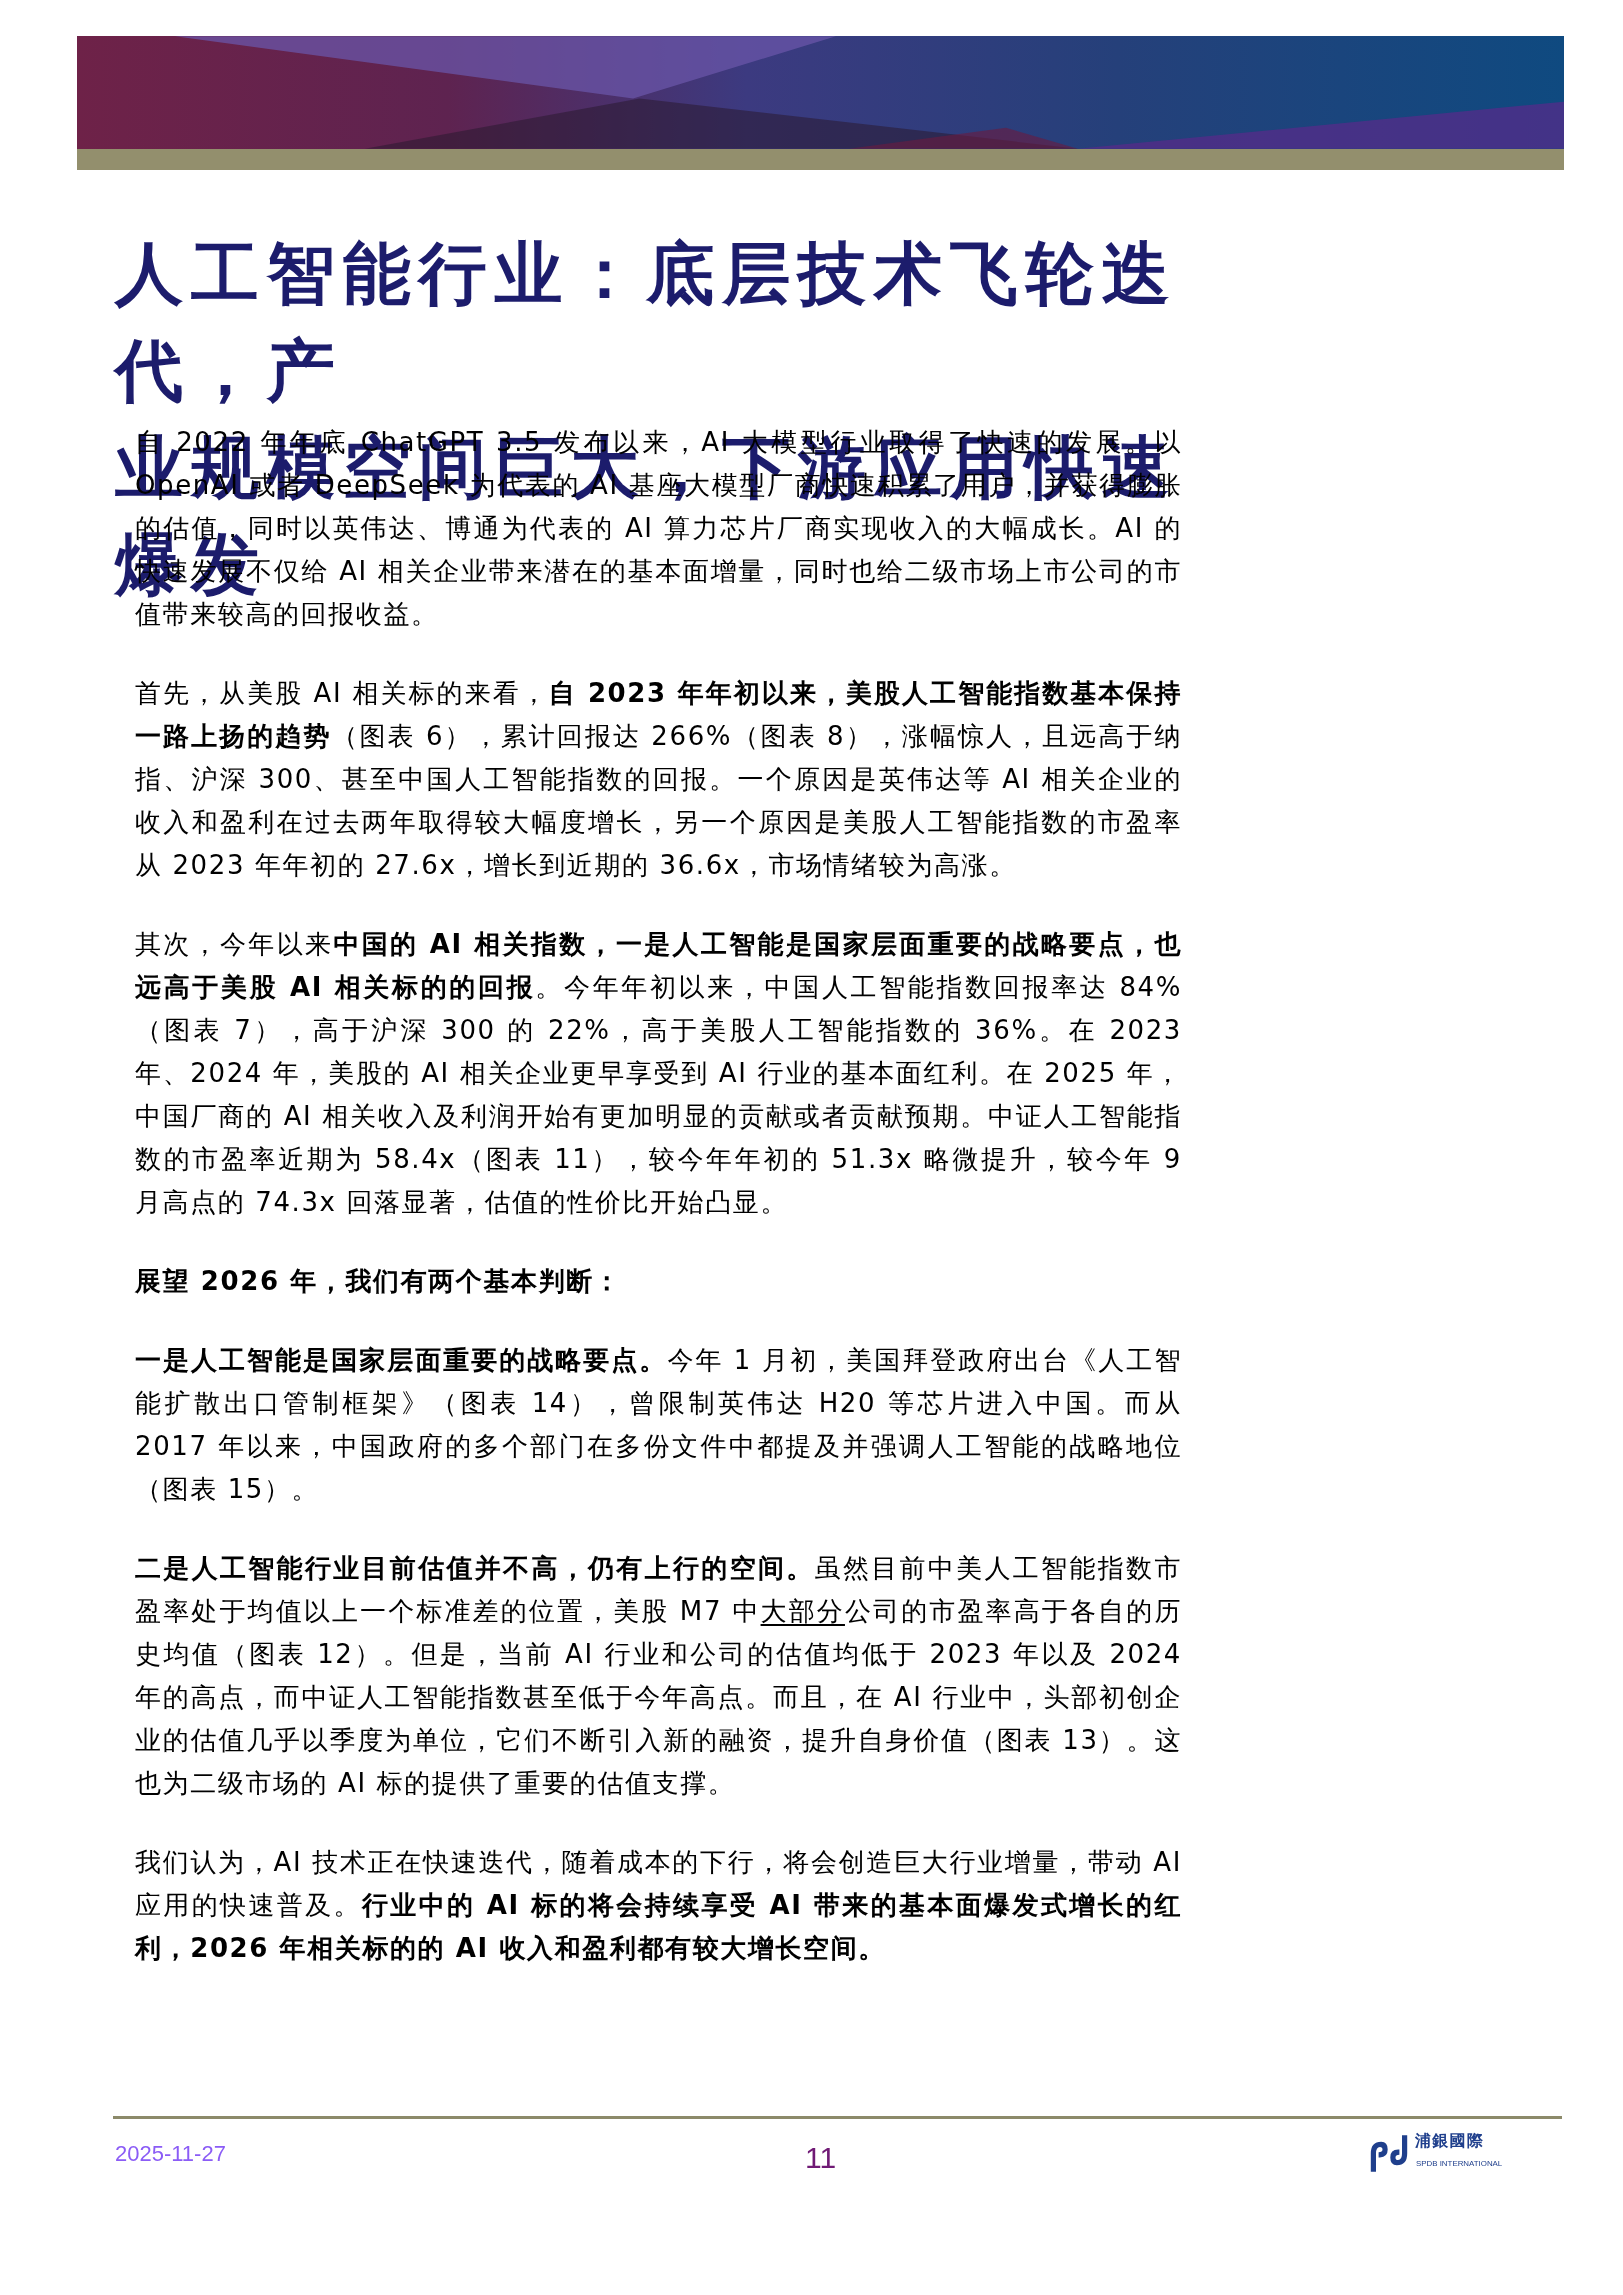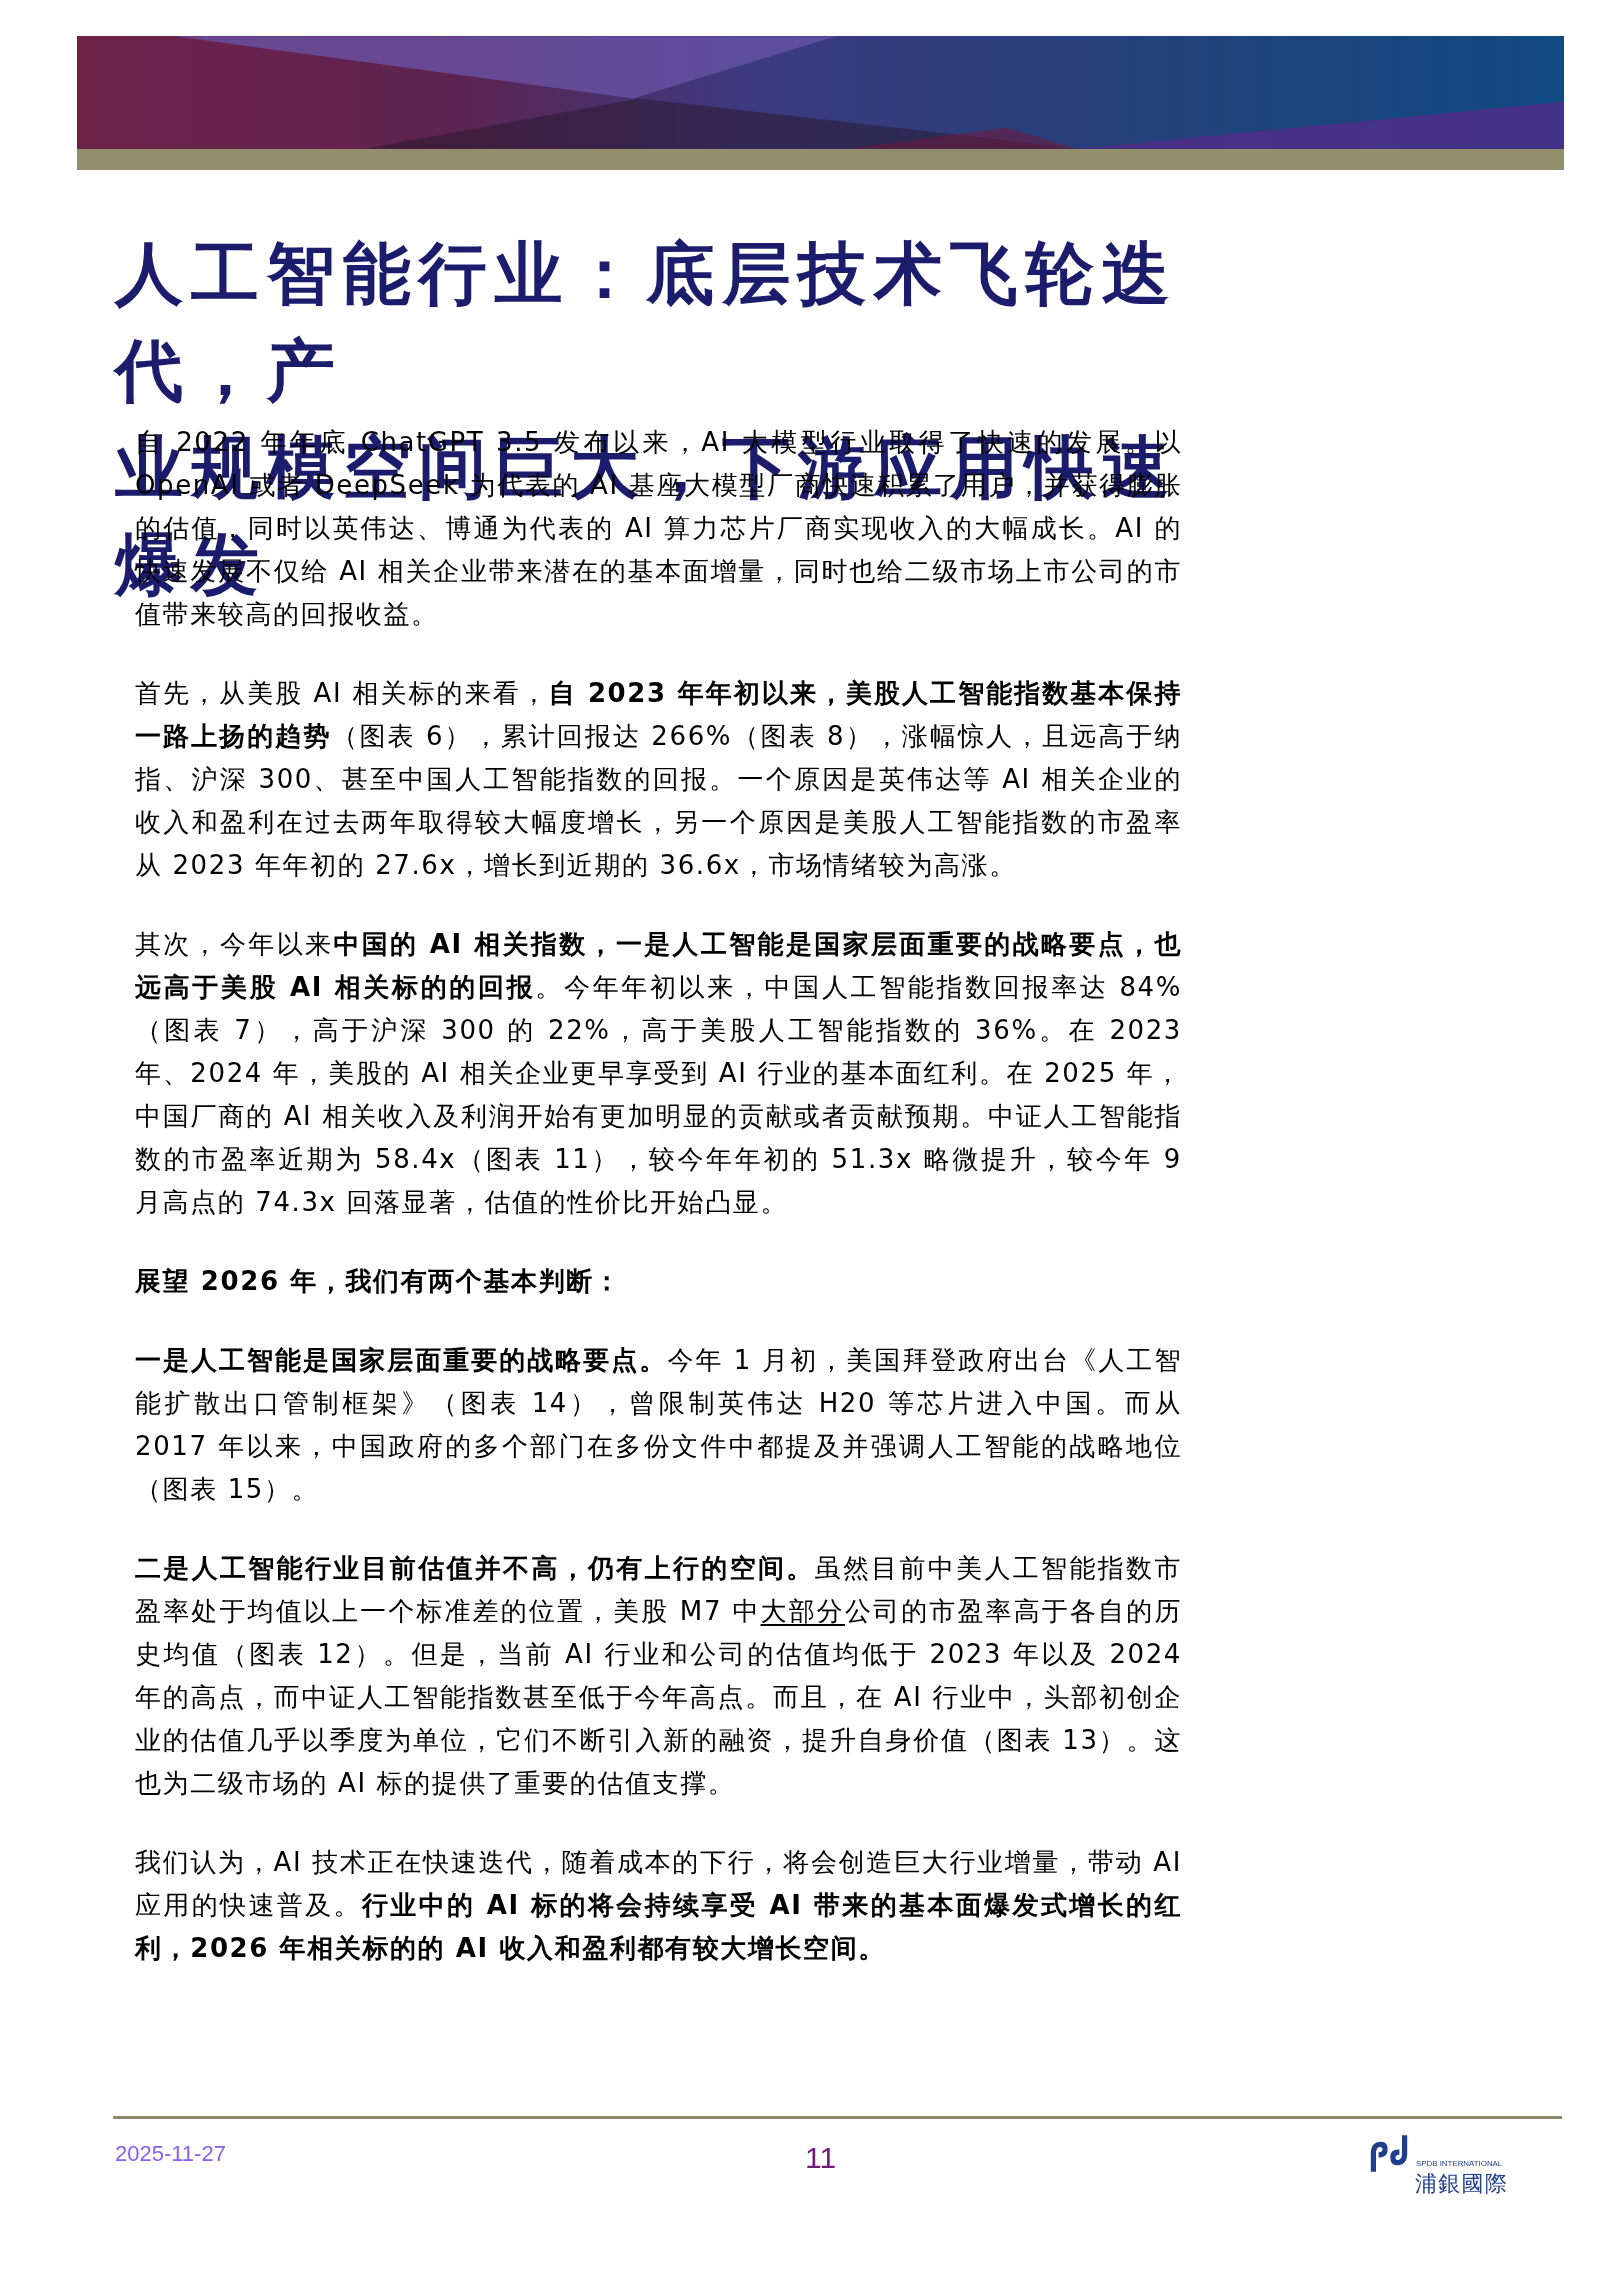--- a/index.html
+++ b/index.html
@@ -22,21 +22,21 @@
   .body b { font-weight: bold; }
   .body u { text-decoration: underline; text-decoration-thickness: 2px; text-underline-offset: 3.9px; }
 
   .footer-line { position: absolute; left: 113px; top: 2116px; width: 1449px; height: 2.6px; background: #8c8a6a; }
   .footer-date { position: absolute; left: 115px; top: 2141px; font-family: "Liberation Sans", sans-serif;
     font-size: 22px; color: #8b5cf6; }
   .footer-page { position: absolute; left: 805px; top: 2141px; font-family: Liberation Sans, sans-serif;
     font-size: 30px; color: #701a75; }
   .logo { position: absolute; left: 1368px; top: 2130px; width: 164px; height: 46px; }
   .logo .mark { position: absolute; left: 0; top: 3.9px; }
-  .logo .cn { position: absolute; left: 47px; top: 1.3px; font-size: 22px; font-weight: normal; color: #1f3f8c; letter-spacing: 1.3px; margin-top: 38px; }
+  .logo .cn { position: absolute; left: 47px; top: 1.3px; font-size: 16px; font-weight: bold; color: #1f3f8c; letter-spacing: 1.3px; }
   .logo .en { position: absolute; left: 48px; top: 29px; font-size: 7.9px; color: #1f3f8c; font-family: "Liberation Sans", sans-serif; }
 </style>
 </head>
 <body>
 
 <div class="banner">
   <div class="top"></div>
   <svg width="1487" height="113" viewBox="0 0 2273 172">
     <polygon points="150,0 1160,0 850,95" fill="#6a55a8" opacity="0.75"></polygon>
     <polygon points="860,95 1530,172 440,172" fill="#2a1a30" opacity="0.55"></polygon>

